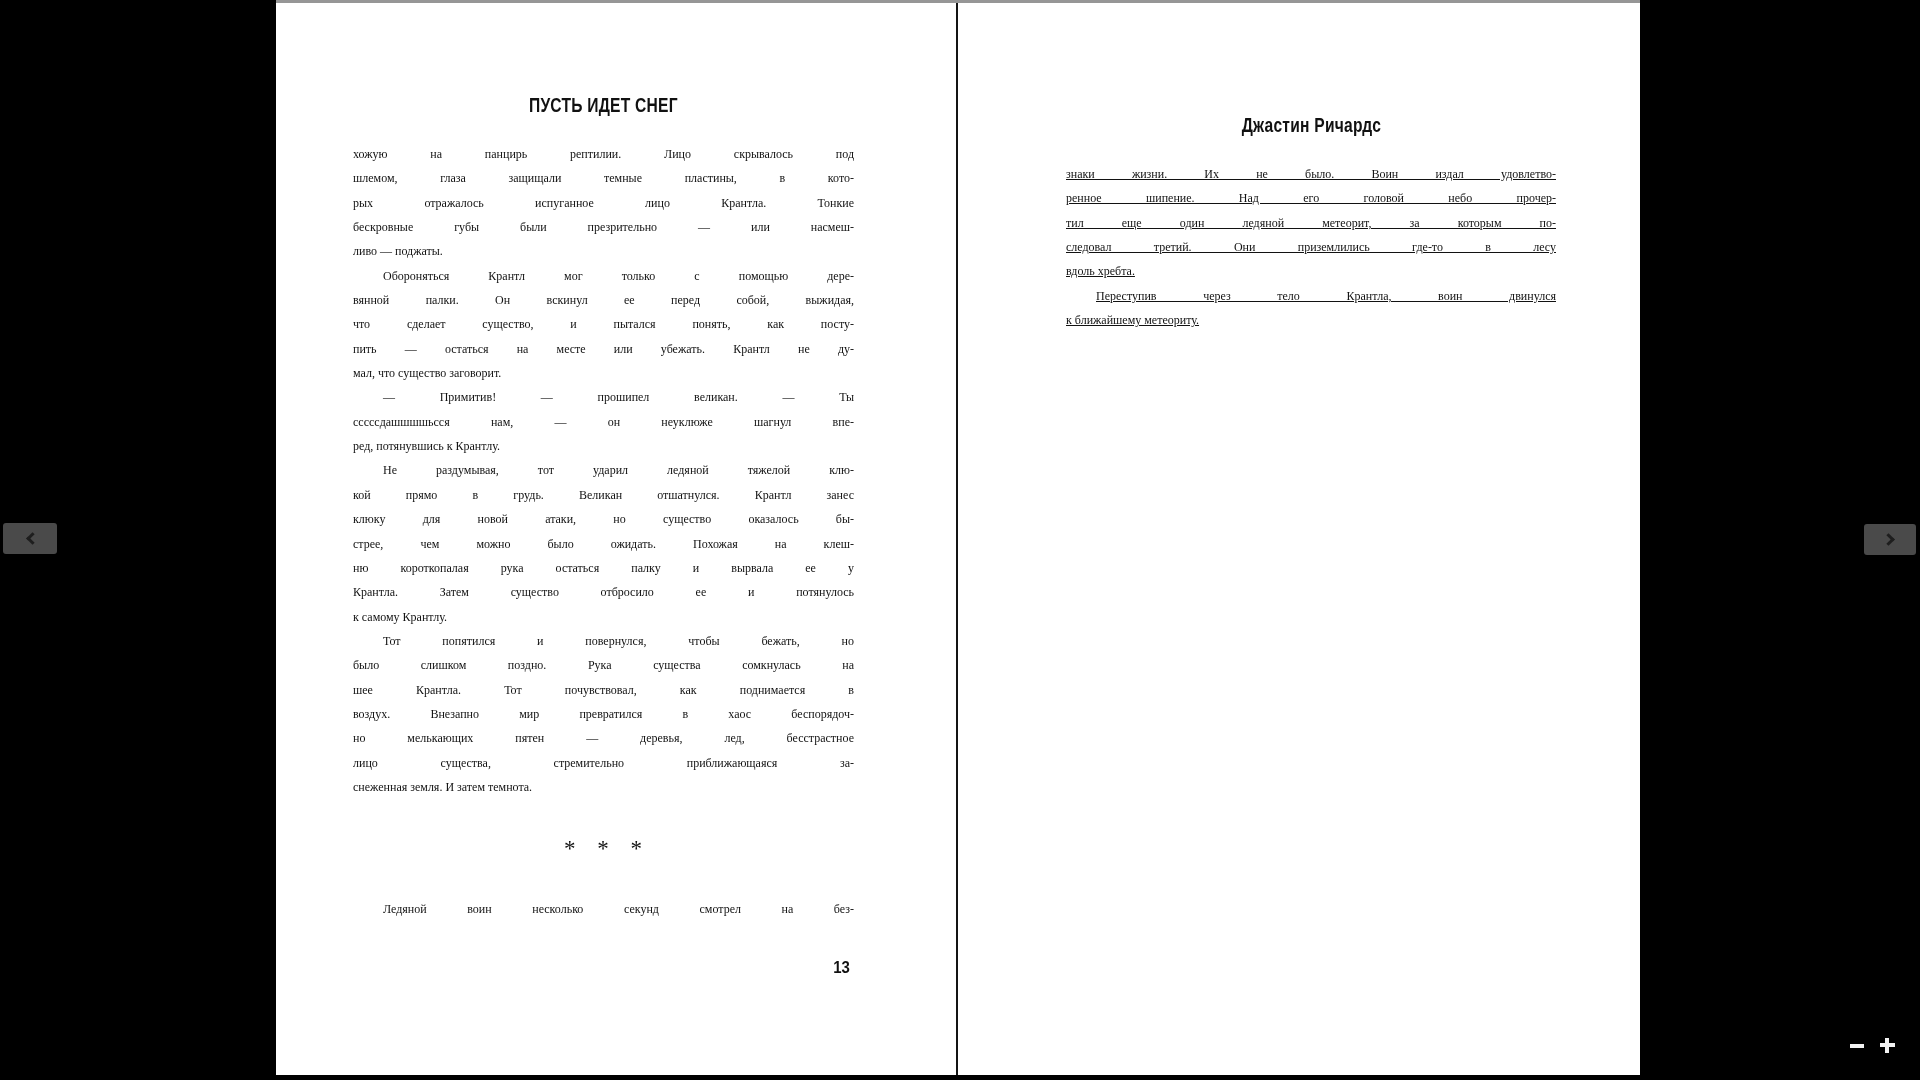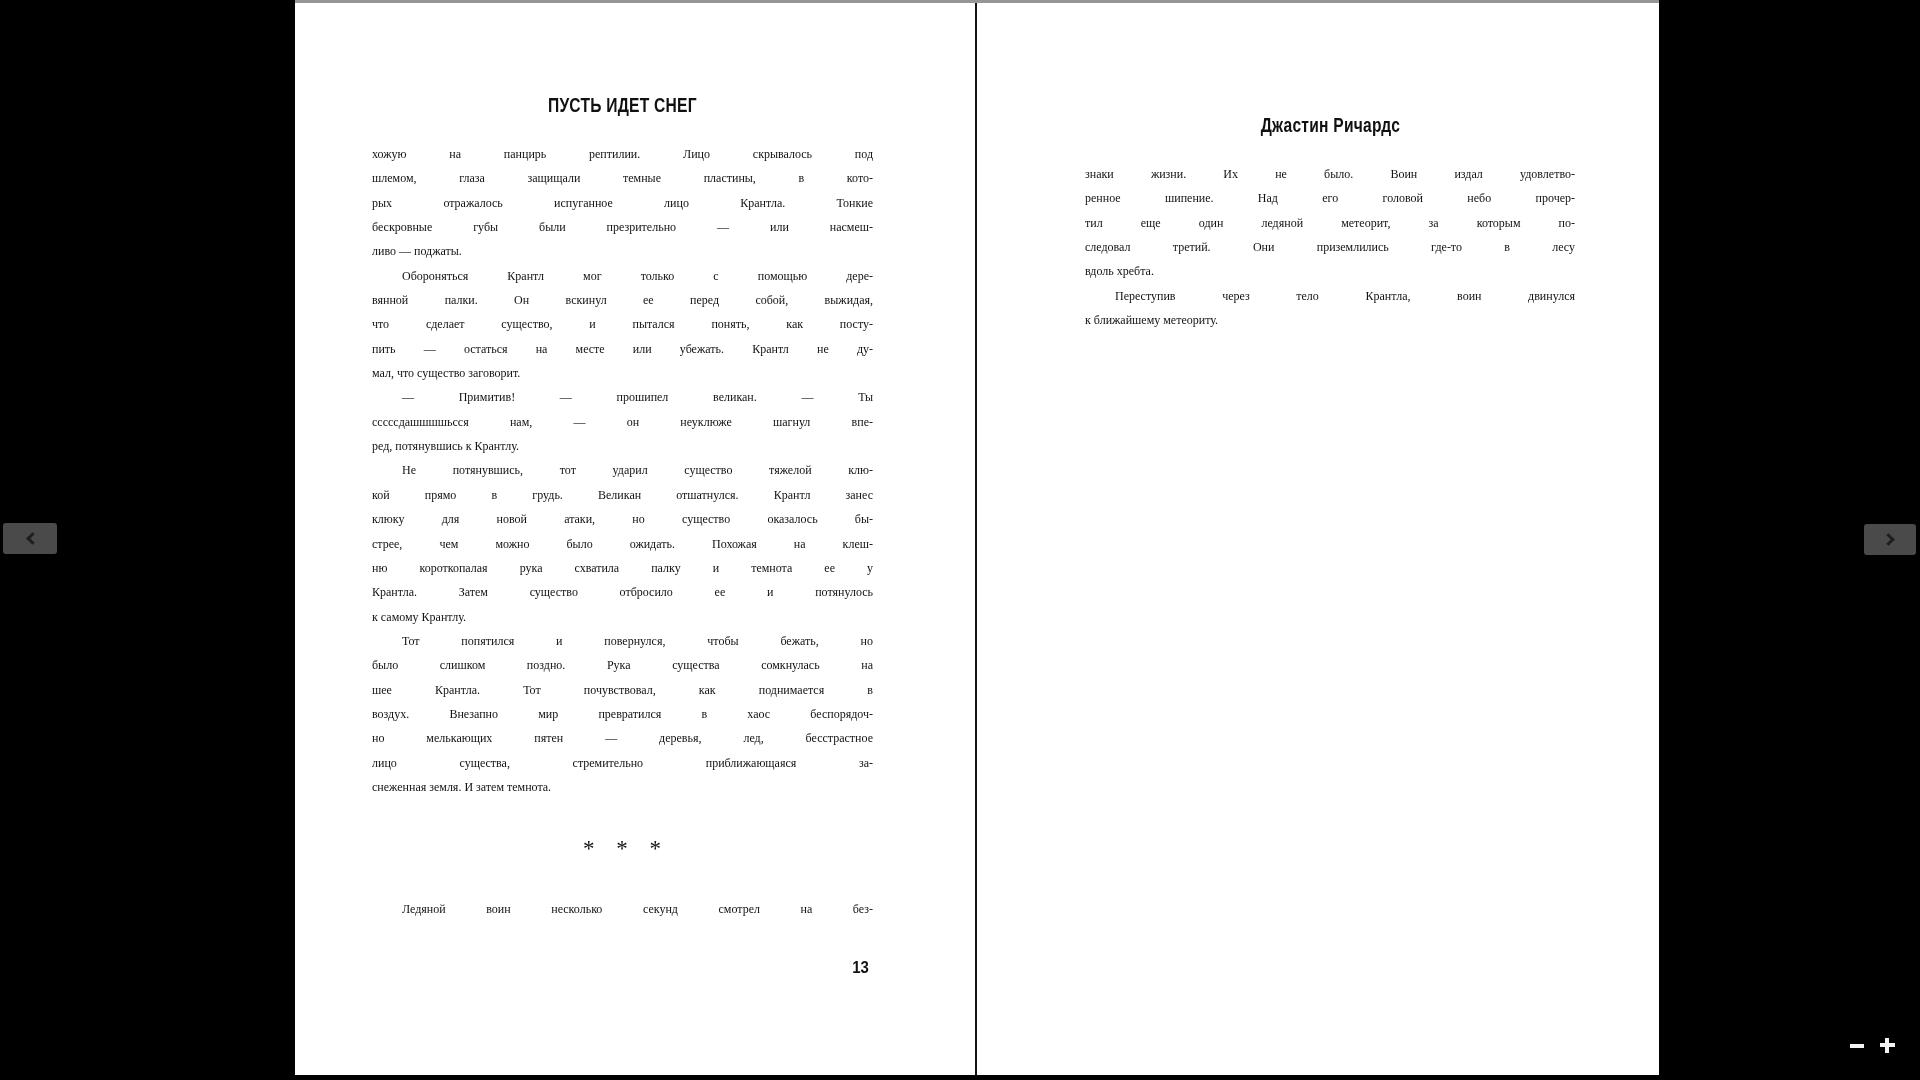--- a/index.html
+++ b/index.html
@@ -10,21 +10,21 @@
   .stage {
     position: relative;
     width: 1920px;
     height: 1080px;
     background: #000000;
     overflow: hidden;
     font-family: "Liberation Serif", serif;
   }
   .paper {
     position: absolute;
-    left: 295px;
+    left: 276px;
     top: 0;
     width: 1364px;
     height: 1075px;
     background: #ffffff;
     border-top: 3px solid #969696;
     box-sizing: border-box;
   }
   .divider {
     position: absolute;
     left: 680px;
@@ -63,21 +63,21 @@
   .textcol {
     position: absolute;
     left: 0;
     width: 100%;
     font-size: 12px;
     line-height: 24.35px;
     color: #121212;
   }
   #left-lines-1 { top: 139px; }
   #left-lines-2 { top: 894px; }
-  #right-lines  { top: 139px; }
+  #right-lines  { top: 139px; text-decoration: underline; }
   .line {
     text-align: justify;
     text-align-last: justify;
     height: 24.35px;
     overflow: visible;
   }
   .line.indent { text-indent: 30px; }
   .line.last   { text-align-last: left; }
 
   .separator {
@@ -187,25 +187,25 @@
           <div class="line">бескровные губы были презрительно — или насмеш-</div>
           <div class="line last">ливо — поджаты.</div>
           <div class="line indent">Обороняться Крантл мог только с помощью дере-</div>
           <div class="line">вянной палки. Он вскинул ее перед собой, выжидая,</div>
           <div class="line">что сделает существо, и пытался понять, как посту-</div>
           <div class="line">пить — остаться на месте или убежать. Крантл не ду-</div>
           <div class="line last">мал, что существо заговорит.</div>
           <div class="line indent">— Примитив! — прошипел великан. — Ты</div>
           <div class="line">сссссдашшшшьсся нам, — он неуклюже шагнул впе-</div>
           <div class="line last">ред, потянувшись к Крантлу.</div>
-          <div class="line indent">Не потянувшись, тот ударил существо тяжелой клю-</div>
+          <div class="line indent">Не раздумывая, тот ударил ледяной тяжелой клю-</div>
           <div class="line">кой прямо в грудь. Великан отшатнулся. Крантл занес</div>
           <div class="line">клюку для новой атаки, но существо оказалось бы-</div>
           <div class="line">стрее, чем можно было ожидать. Похожая на клеш-</div>
-          <div class="line">ню короткопалая рука схватила палку и темнота ее у</div>
+          <div class="line">ню короткопалая рука остаться палку и вырвала ее у</div>
           <div class="line">Крантла. Затем существо отбросило ее и потянулось</div>
           <div class="line last">к самому Крантлу.</div>
           <div class="line indent">Тот попятился и повернулся, чтобы бежать, но</div>
           <div class="line">было слишком поздно. Рука существа сомкнулась на</div>
           <div class="line">шее Крантла. Тот почувствовал, как поднимается в</div>
           <div class="line">воздух. Внезапно мир превратился в хаос беспорядоч-</div>
           <div class="line">но мелькающих пятен — деревья, лед, бесстрастное</div>
           <div class="line">лицо существа, стремительно приближающаяся за-</div>
           <div class="line last">снеженная земля. И затем темнота.</div>
         </div>

